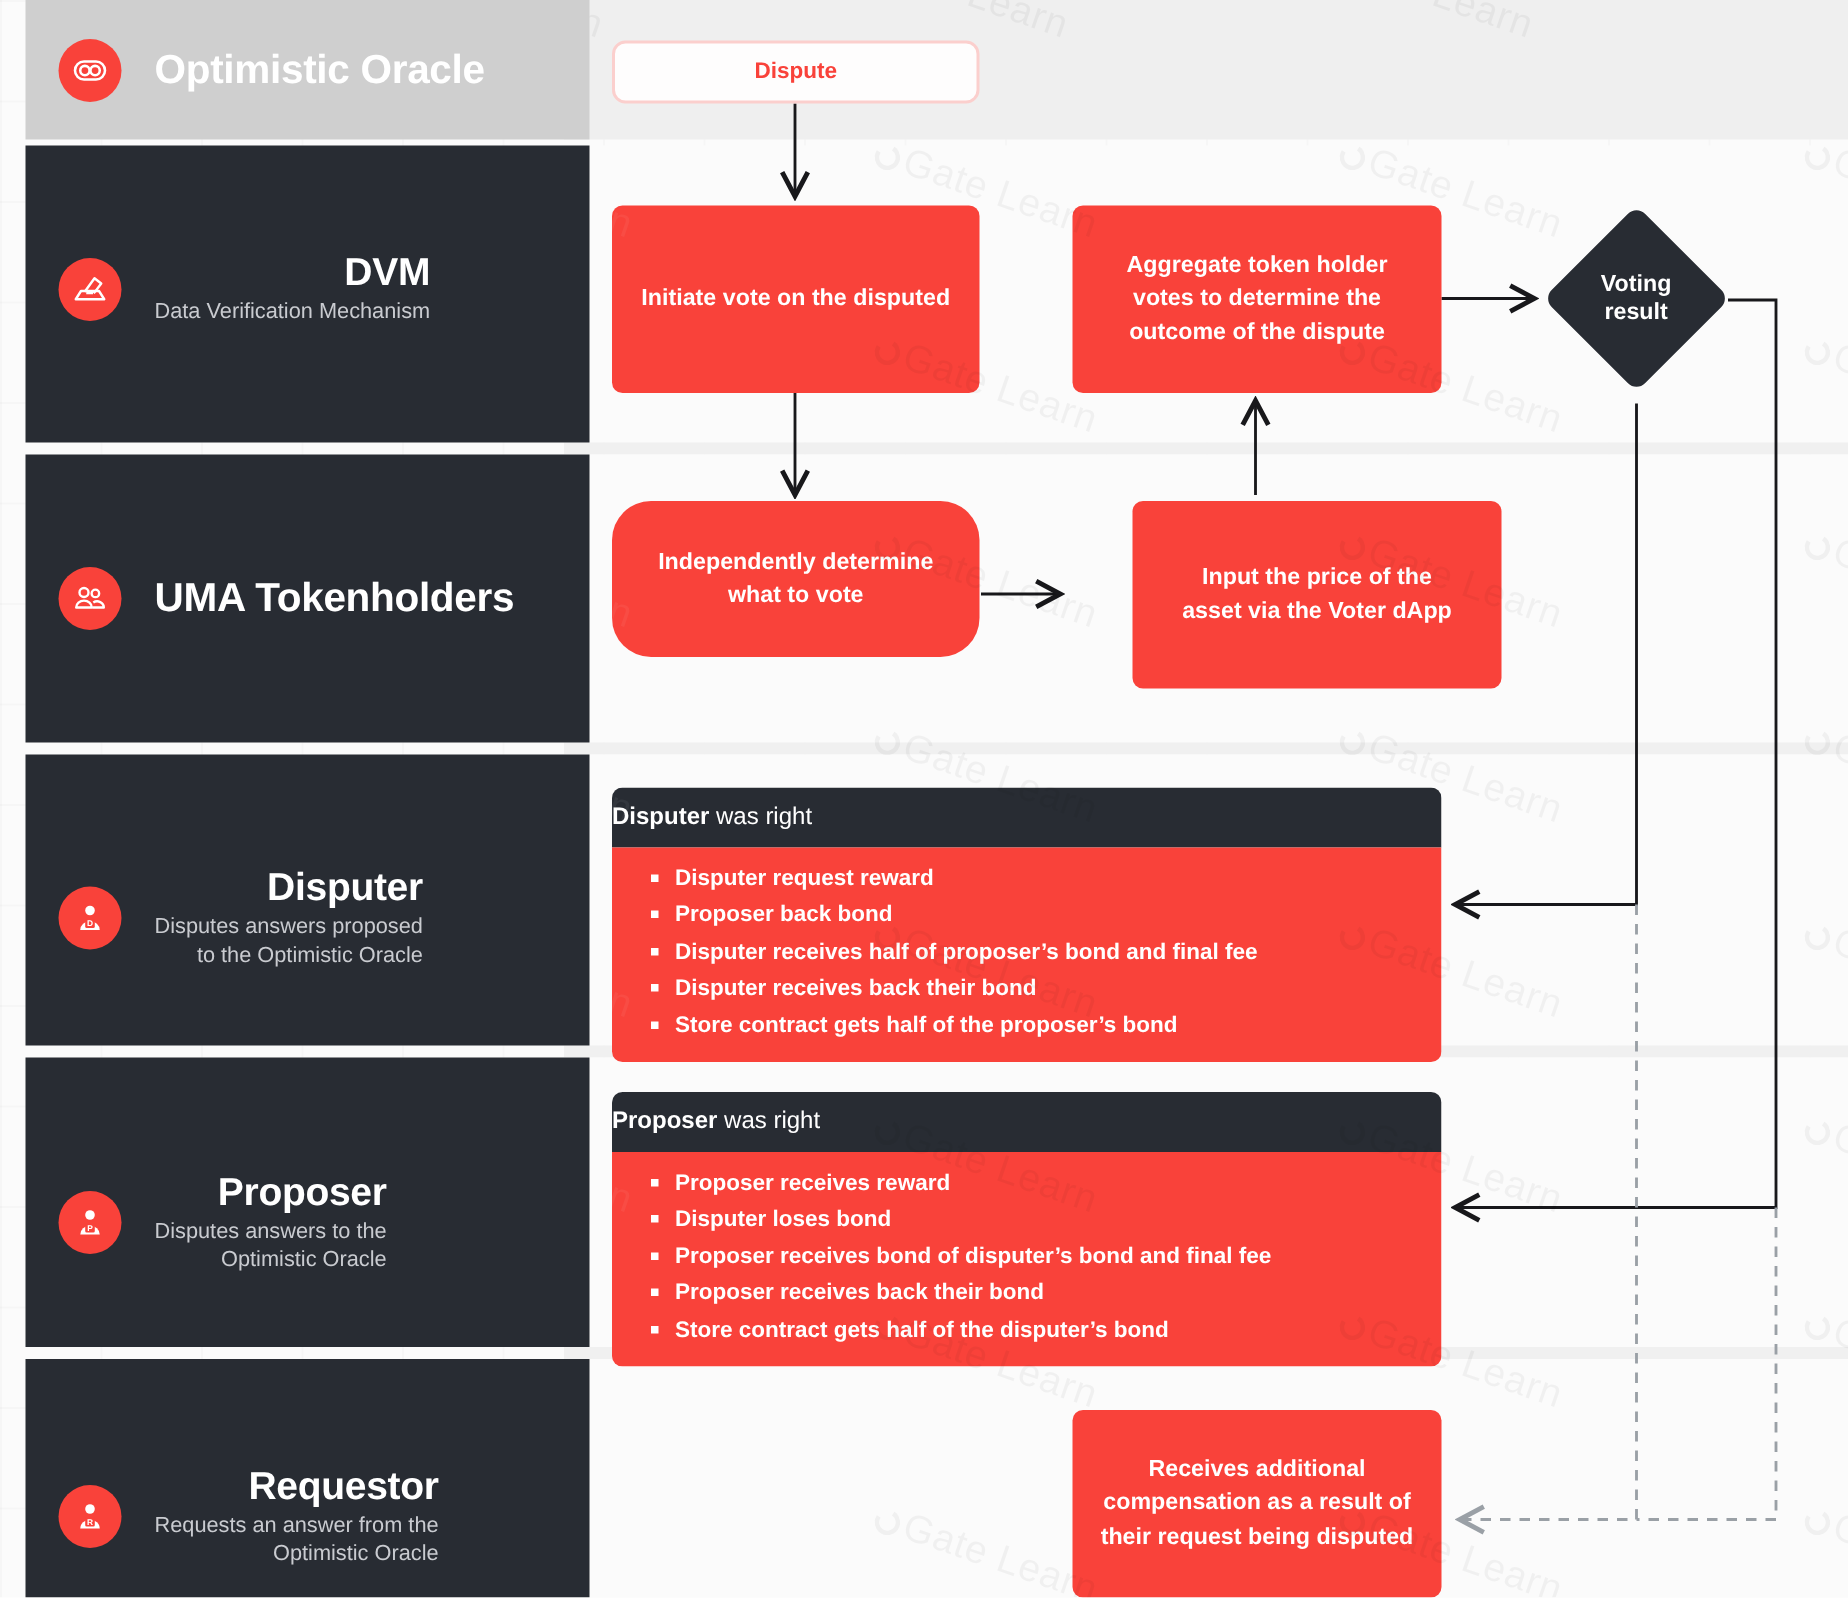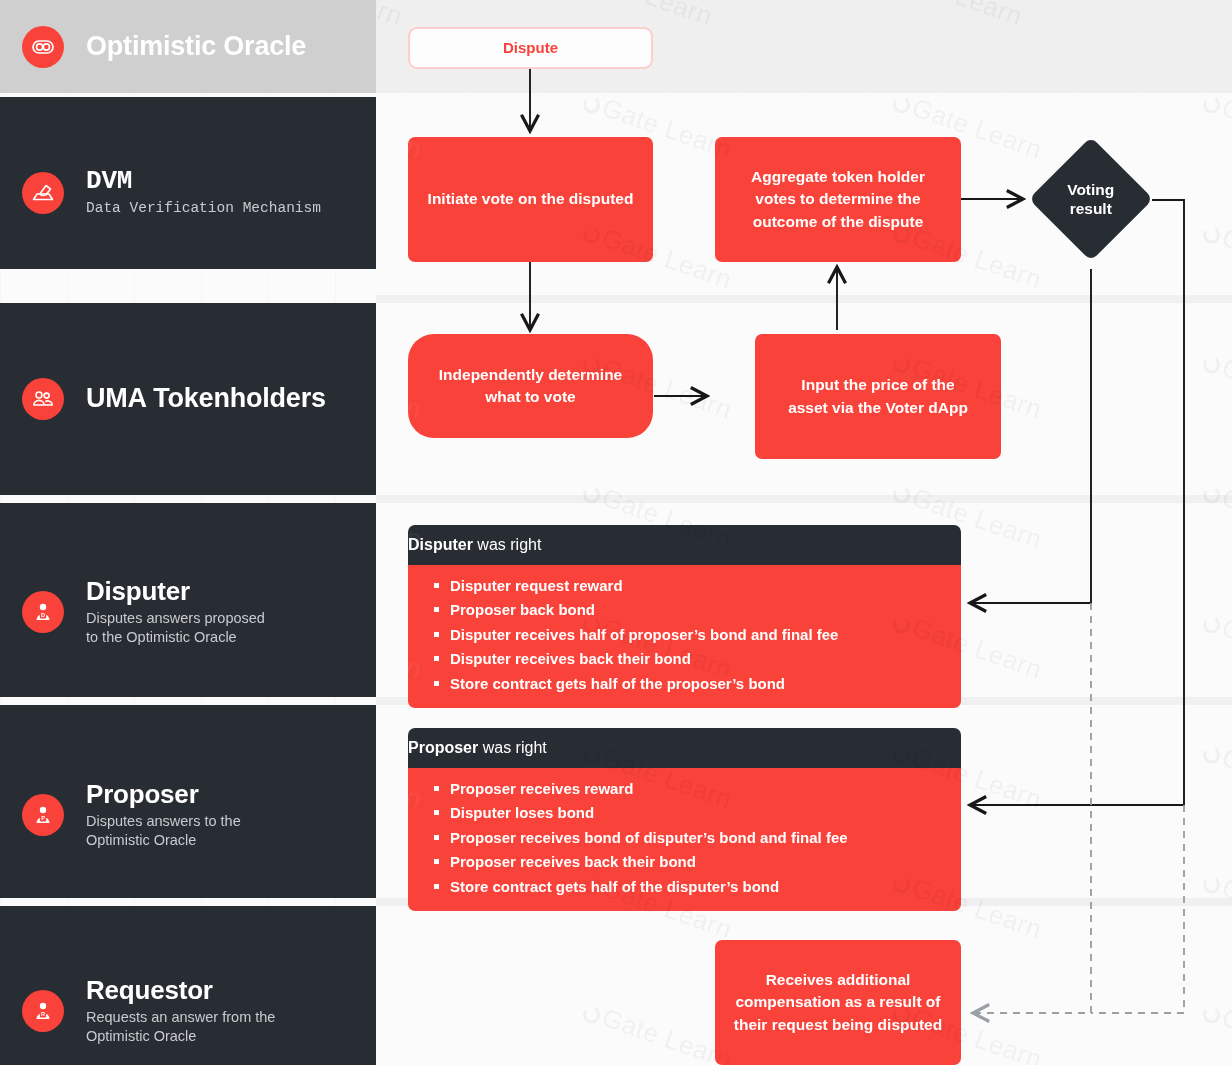--- a/index.html
+++ b/index.html
@@ -50,21 +50,21 @@
     position: absolute; inset: 0;
     background-image:
       linear-gradient(to right, rgba(0,0,0,0.018) 1px, transparent 1px),
       linear-gradient(to bottom, rgba(0,0,0,0.018) 1px, transparent 1px);
     background-size: 67px 67px;
     pointer-events: none;
     z-index: 0;
   }
 
   
-  .rail { position: absolute; left: 0; width: 376px; z-index: 4; }
+  .rail { position: absolute; left: 17px; width: 376px; z-index: 4; text-align: right; }
   .rail.header { background: #cfcfcf; }
   .rail.dark   { background: #282c33; }
 
   .rail-inner {
     position: absolute;
     left: 22px; right: 10px;
     display: flex; align-items: center; gap: 22px;
   }
   .ic {
     flex: 0 0 auto;
@@ -177,21 +177,21 @@
           <circle cx="9.6" cy="13" r="3.1" fill="none" stroke="#fff" stroke-width="1.7"></circle>
           <circle cx="16.4" cy="13" r="3.1" fill="none" stroke="#fff" stroke-width="1.7"></circle>
         </svg>
       </span>
       <div class="rail-text">
         <div class="rail-title big">Optimistic Oracle</div>
       </div>
     </div>
   </div>
 
-  <div class="rail dark" style="top:97px; height:172px;font-family:Liberation Mono, monospace;">
+  <div class="rail dark" style="top:97px; height:198px;">
     <div class="rail-inner" style="top:70px;">
       <span class="ic">
         <svg width="26" height="26" viewBox="0 0 26 26">
           <path d="M3.5 19.5 L7 14 L19 14 L22.5 19.5 Z" fill="none" stroke="#fff" stroke-width="1.6" stroke-linejoin="round"></path>
           <path d="M9.5 14.5 L16 5.5 L20.5 9 L15.5 15.6" fill="none" stroke="#fff" stroke-width="1.6" stroke-linejoin="round"></path>
           <line x1="10.5" y1="15.4" x2="15" y2="15.4" stroke="#fff" stroke-width="1.4"></line>
         </svg>
       </span>
       <div class="rail-text">
         <div class="rail-title">DVM</div>

